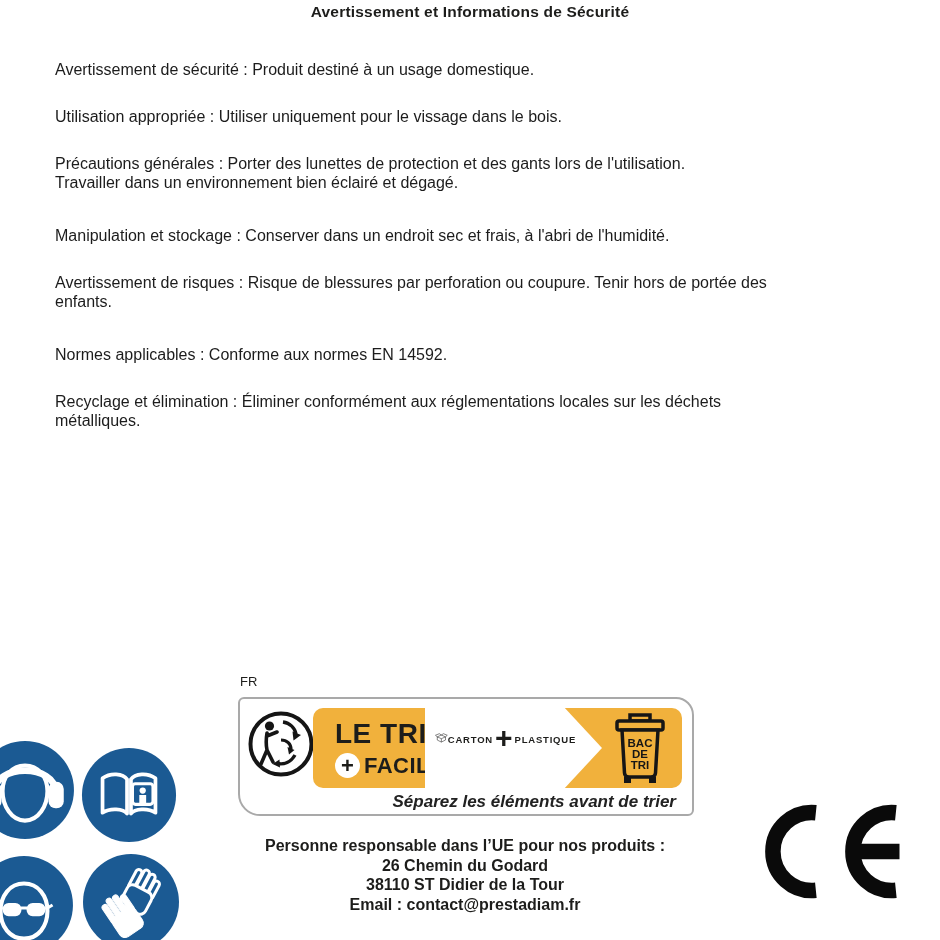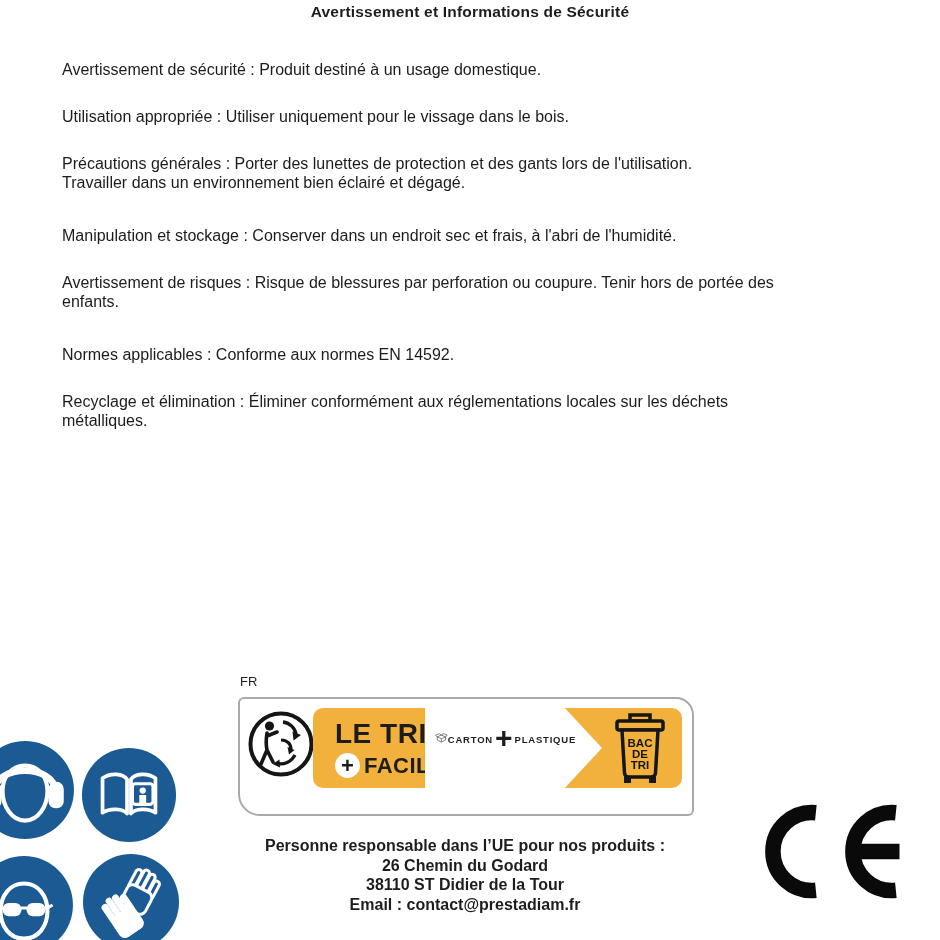--- a/index.html
+++ b/index.html
@@ -6,21 +6,21 @@
   .page{
     position:relative;width:940px;height:940px;overflow:hidden;background:#ffffff;
     font-family:"Liberation Sans","DejaVu Sans",sans-serif;color:#1a1a1a;
   }
   .doc-title{
     position:absolute;top:3px;left:0;width:940px;text-align:center;
     font-size:15.5px;font-weight:bold;letter-spacing:.2px;color:#1d1d1b;
   }
   .paragraphs{position:absolute;top:60px;left:46px;width:888px;}
   .paragraphs p{
-    margin:0 0 28px 16px;font-size:16px;line-height:19px;white-space:pre-line;color:#1c1c1c;
+    margin:0 0 28px 9px;font-size:16px;line-height:19px;white-space:pre-line;color:#1c1c1c;
   }
   .paragraphs p.m2{margin-bottom:34px;}
 
   
   .safety-icon{position:absolute;}
 
   
   .fr-code{position:absolute;left:240px;top:674px;font-size:13px;font-weight:normal;color:#1d1d1b;}
   .triman-box{
     position:absolute;left:238px;top:697px;width:456px;height:119px;background:#fff;
@@ -179,20 +179,21 @@
         <rect x="7" y="8" width="46" height="9" rx="2" fill="#f1b13c" stroke="#161616" stroke-width="3.5"></rect>
         <path d="M12,17 L48,17 L45.5,60 Q45.3,64 41,64 L19,64 Q14.7,64 14.5,60 Z" fill="#f1b13c" stroke="#161616" stroke-width="3.5"></path>
         <rect x="14" y="64" width="7" height="6" fill="#161616"></rect>
         <rect x="39" y="64" width="7" height="6" fill="#161616"></rect>
         <text x="30" y="34" text-anchor="middle" font-size="11.5" font-weight="bold" fill="#161616">BAC</text>
         <text x="30" y="45" text-anchor="middle" font-size="11.5" font-weight="bold" fill="#161616">DE</text>
         <text x="30" y="56" text-anchor="middle" font-size="11.5" font-weight="bold" fill="#161616">TRI</text>
       </svg>
     </div>
 
+    <div class="tri-tagline">Séparez les éléments avant de trier</div>
   </div>
 
   <div class="responsible">
     <div>Personne responsable dans l’UE pour nos produits :</div>
     <div>26 Chemin du Godard</div>
     <div>38110 ST Didier de la Tour</div>
     <div>Email : contact@prestadiam.fr</div>
   </div>
 
   <svg class="ce-mark" width="170" height="120" viewBox="0 0 170 120">

